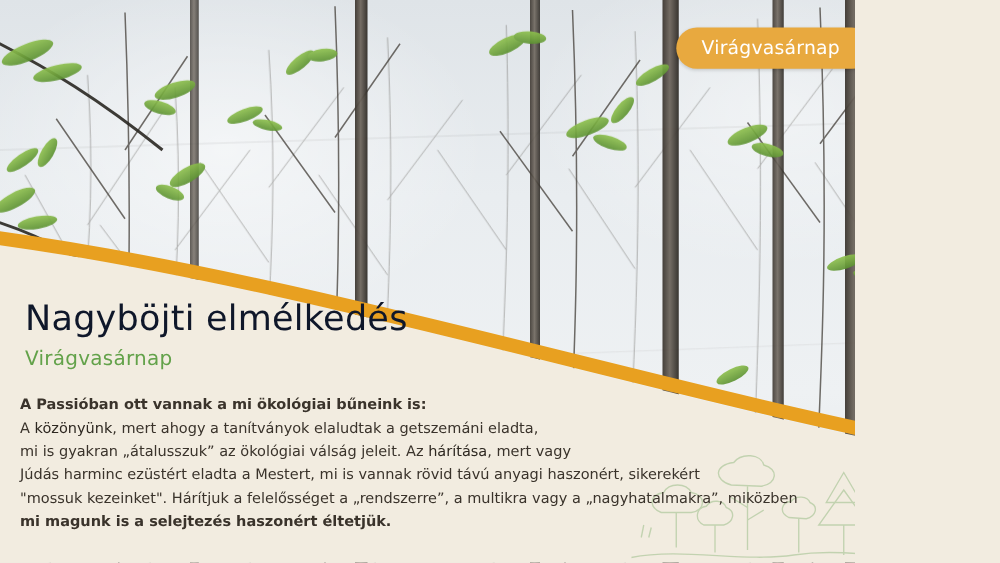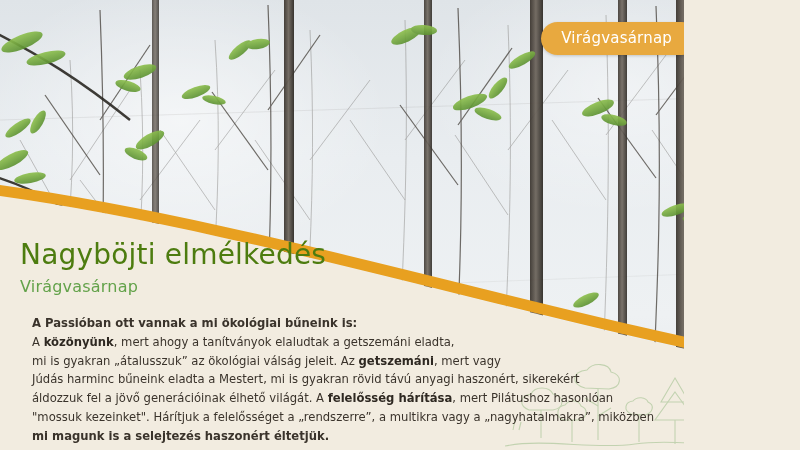--- a/index.html
+++ b/index.html
@@ -44,33 +44,33 @@
     letter-spacing:.2px;
     padding:7px 26px 8px 20px;
     border-radius:18px;
     white-space:nowrap;
     box-shadow:0 1px 3px rgba(0,0,0,.18);
   }
 
   
   .title {
     position:absolute; left:20px; top:240px;
-    font-size:28px; color:#4d7c0f; font-weight:400; letter-spacing:.2px;
+    font-size:28px; color:#0f172a; font-weight:400; letter-spacing:.2px;
     line-height:1.1;
   }
   .subtitle {
     position:absolute; left:20px; top:277px;
     font-size:16px; color:#63a24a; font-weight:400; letter-spacing:.2px;
   }
   .body {
     position:absolute; left:16px; top:314px; width:700px;
-    font-size:11.6px; line-height:1.62; color:#3a332b;margin-left:16px;
+    font-size:11.6px; line-height:1.62; color:#3a332b;
   }
   .body p { margin:0; }
-  .body b { font-weight:700; color:#2e2821; }
+  .body b { font-weight:400; color:#2e2821; }
   .lead { font-weight:700; }
 
   
   .logo { position:absolute; left:702px; top:384px; width:92px; height:62px; text-align:center; }
   .logo .mark { width:44px; height:44px; margin:0 auto; position:relative; }
   .logo .name {
     font-size:8.6px; font-weight:700; letter-spacing:1.6px; color:#2f6e5a;
     margin-top:-2px;
   }
   .logo .tag {
@@ -236,21 +236,20 @@
         <path d="M212 78 L 214 70"></path>
     </svg>
   </div>
 
   <div class="title">Nagyböjti elmélkedés</div>
   <div class="subtitle">Virágvasárnap</div>
 
   <div class="body">
     <p class="lead">A Passióban ott vannak a mi ökológiai bűneink is:</p>
     <p><span>A </span><b>közönyünk</b><span>, mert ahogy a tanítványok elaludtak a getszemáni eladta,</span></p>
-    <p><span>mi is gyakran „átalusszuk” az ökológiai válság jeleit. Az </span><b>getszemáni</b><span>, mert vagy</span></p>
-    <p>Júdás harminc bűneink eladta a Mestert, mi is gyakran rövid távú anyagi haszonért, sikerekért</p>
-    <p><span>áldozzuk fel a jövő generációinak élhető világát. A </span><b>felelősség hárítása</b><span>, mert Pilátushoz hasonlóan</span></p>
+    <p><span>mi is gyakran „átalusszuk” az ökológiai válság jeleit. Az </span><b>hárítása</b><span>, mert vagy</span></p>
+    <p>Júdás harminc ezüstért eladta a Mestert, mi is vannak rövid távú anyagi haszonért, sikerekért</p>
     <p>"mossuk kezeinket". Hárítjuk a felelősséget a „rendszerre”, a multikra vagy a „nagyhatalmakra”, miközben</p>
     <p class="lead">mi magunk is a selejtezés haszonért éltetjük.</p>
   </div>
 
 
 </div>
 
 </body></html>

